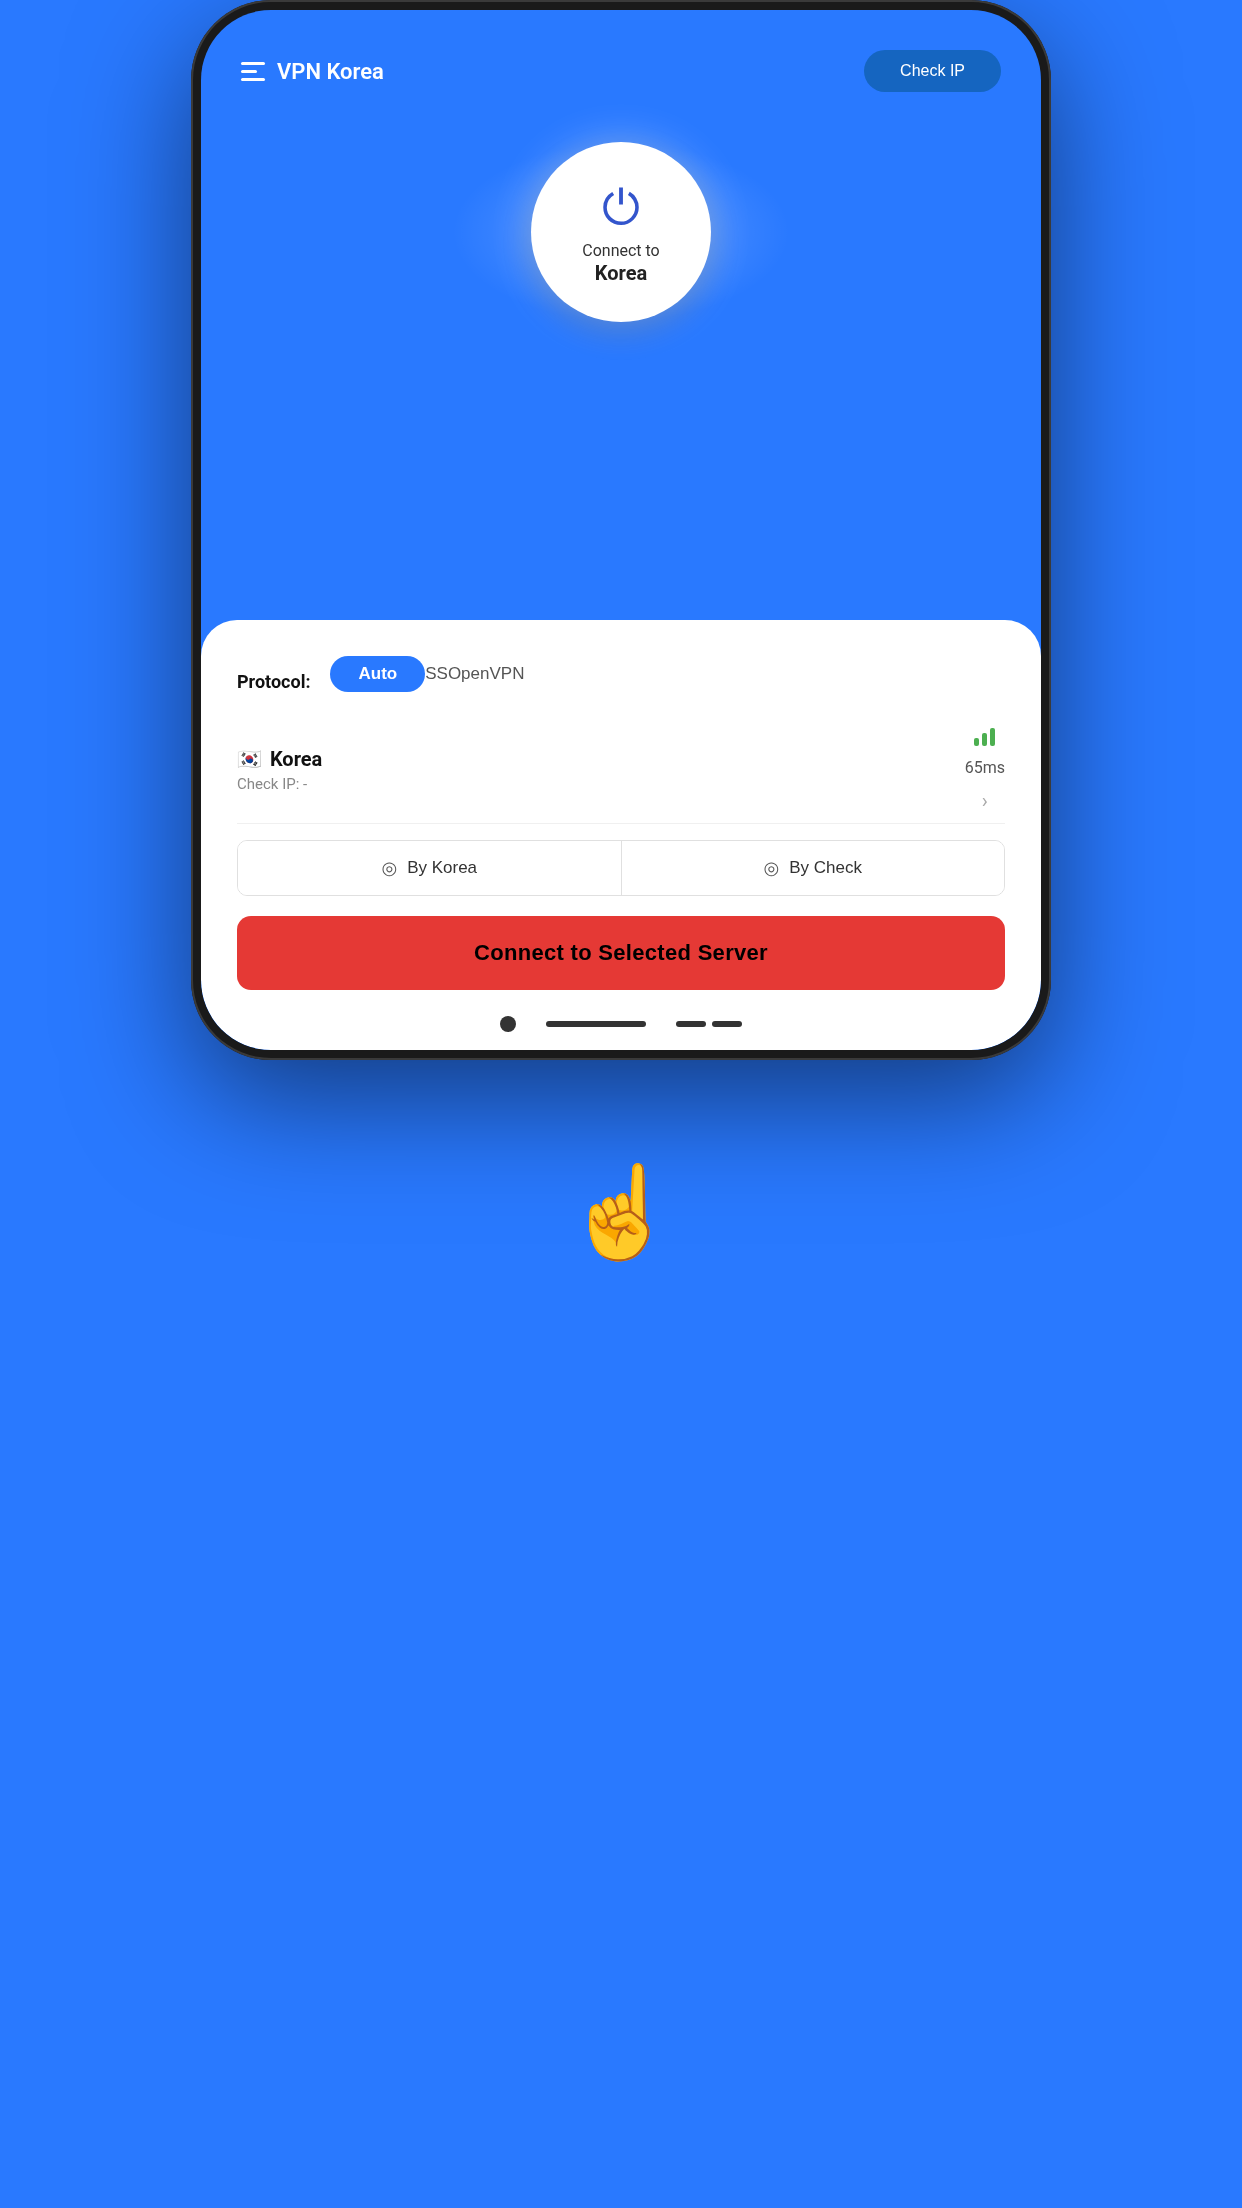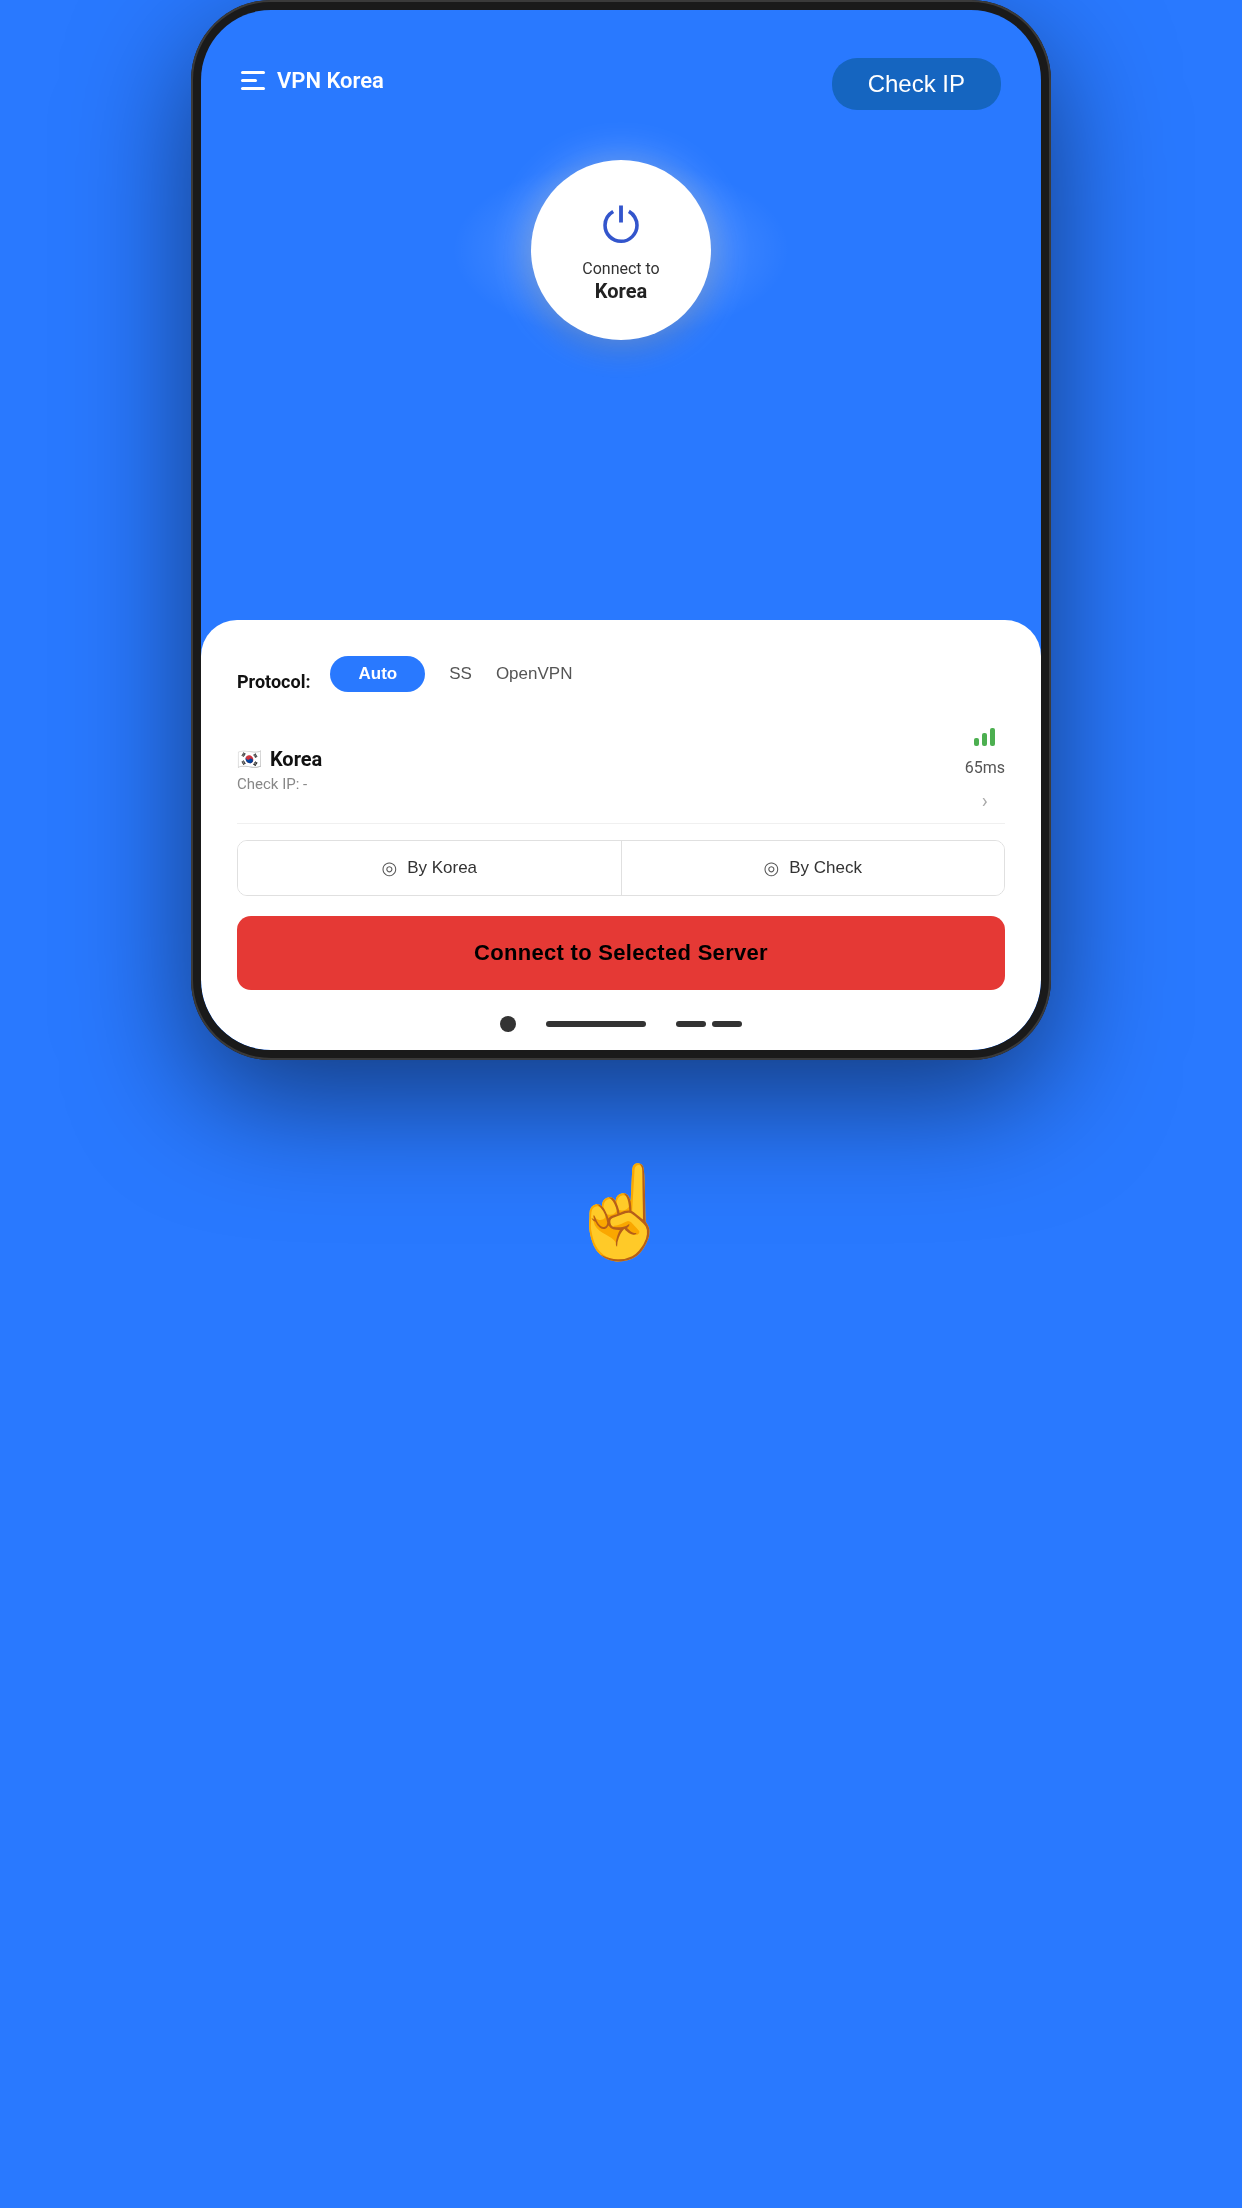--- a/index.html
+++ b/index.html
@@ -85,24 +85,23 @@
       font-size: 22px;
       font-weight: 600;
     }
 
     .check-ip-btn {
       background: #1565c0;
       color: white;
       border: none;
       border-radius: 25px;
       padding: 12px 36px;
-      font-size: 24px;
+      font-size: 16px;
       font-weight: 500;
       cursor: pointer;
-      margin-top: 8px;
     }
 
     
     .power-section {
       display: flex;
       justify-content: center;
       align-items: center;
       padding: 30px 0 20px 0;
       position: relative;
     }
@@ -167,21 +166,20 @@
 
     .protocol-label {
       font-size: 18px;
       font-weight: 700;
       color: #111;
     }
 
     .protocol-options {
       display: flex;
       align-items: center;
-      gap: 24px;
     }
 
     .proto-btn-active {
       background: #2979ff;
       color: white;
       border: none;
       border-radius: 20px;
       padding: 8px 28px;
       font-size: 17px;
       font-weight: 600;

